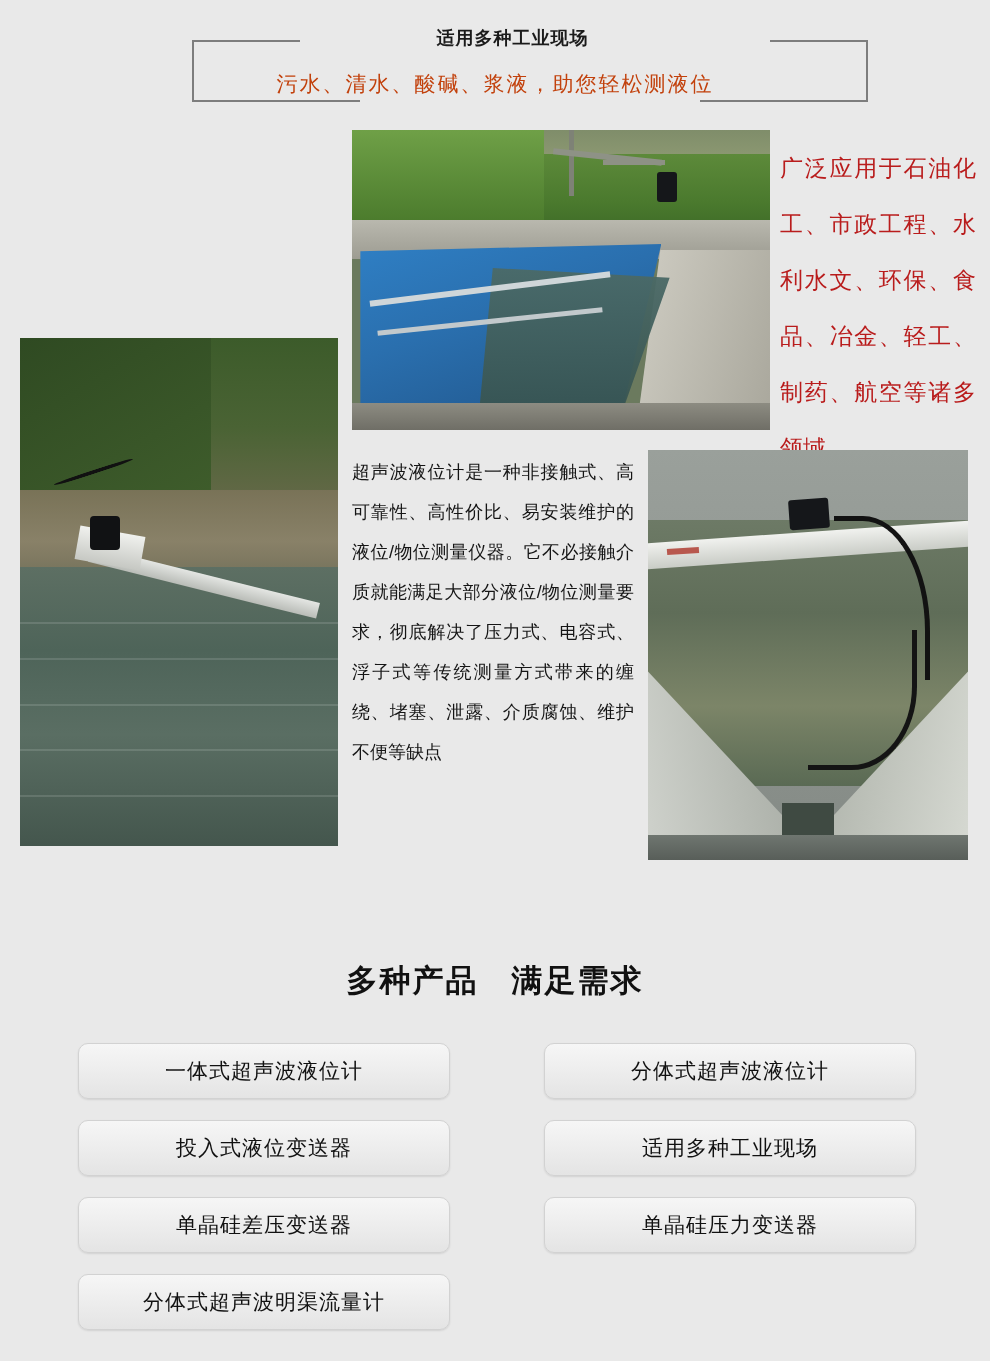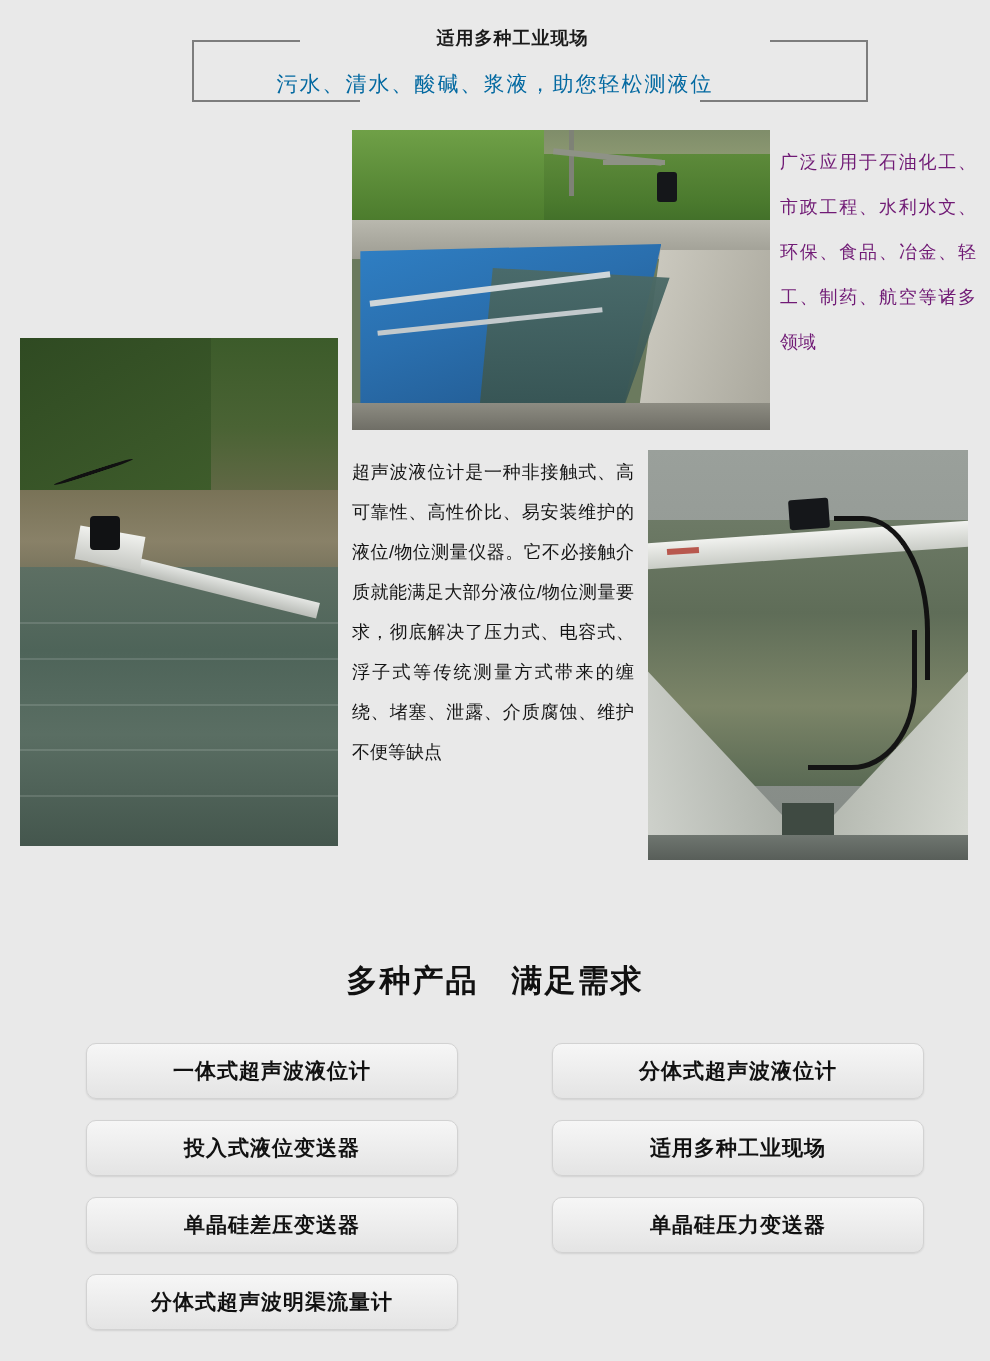--- a/index.html
+++ b/index.html
@@ -29,21 +29,21 @@
     font-weight: bold;
     color: #1b1b1b;
     letter-spacing: 1px;
     padding-left: 35px;
   }
   .header-sub {
     position: absolute;
     top: 70px; left: 0; width: 990px;
     text-align: center;
     font-size: 21px;
-    color: #0369a1;
+    color: #c2410c;
     letter-spacing: 2px;
   }
   
   .bracket {
     position: absolute;
     border: 2px solid #7d7d7d;
   }
   .bracket-left {
     top: 40px; left: 192px; width: 168px; height: 62px;
     border-right: none;
@@ -226,23 +226,23 @@
   }
   #photo-tank .floor {
     position: absolute; bottom: 0; left: 0; width: 100%; height: 6%;
     background: linear-gradient(#6f7670, #585e59);
   }
 
   
   .text-right-top {
     position: absolute;
     top: 140px; left: 780px; width: 196px;
-    font-size: 18px;
-    line-height: 45px;
-    color: #701a75;
+    font-size: 23px;
+    line-height: 56px;
+    color: #b91c1c;
     text-align: justify;
   }
   .text-middle {
     position: absolute;
     top: 452px; left: 352px; width: 282px;
     font-size: 18px;
     line-height: 40px;
     color: #151515;
     text-align: justify;
   }
@@ -252,27 +252,26 @@
     position: absolute;
     top: 960px; left: 0; width: 990px;
     text-align: center;
     font-size: 31px;
     font-weight: bold;
     color: #111;
     letter-spacing: 2px;
   }
   .product-grid {
     position: absolute;
-    top: 1043px; left: 86px;
+    top: 1043px; left: 78px;
     width: 838px;
     display: grid;
     grid-template-columns: 372px 372px;
     column-gap: 94px;
     row-gap: 21px;
-    font-weight: bold;
   }
   .product-pill {
     height: 56px;
     border-radius: 10px;
     background: linear-gradient(#f6f6f6, #e4e4e4);
     border: 1px solid #d2d2d2;
     box-shadow: 0 1px 2px rgba(0,0,0,.10);
     display: flex;
     align-items: center;
     justify-content: center;

